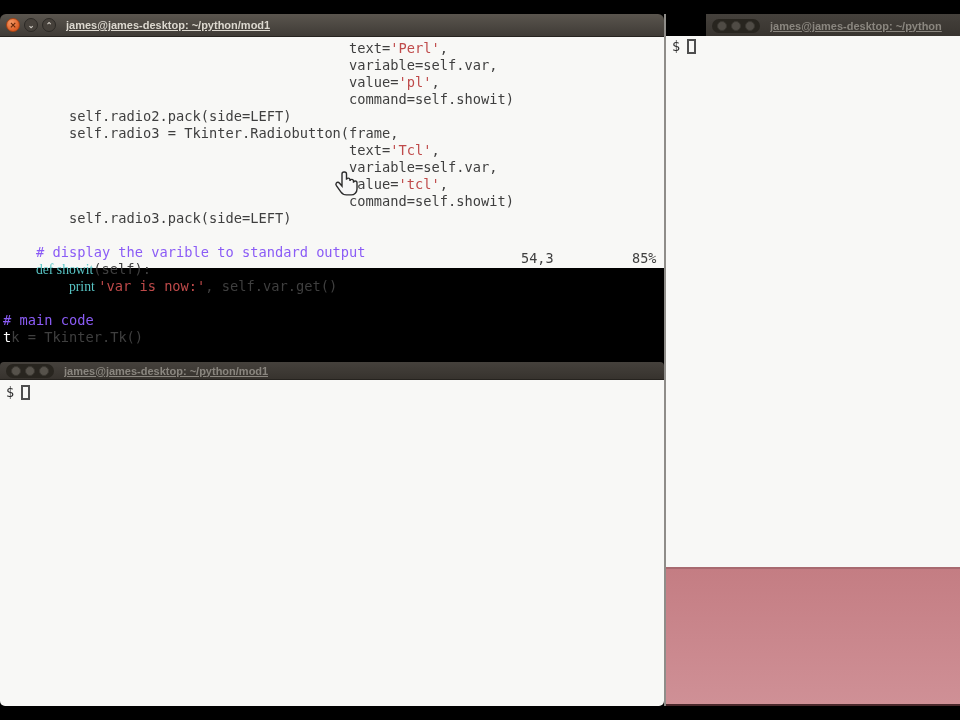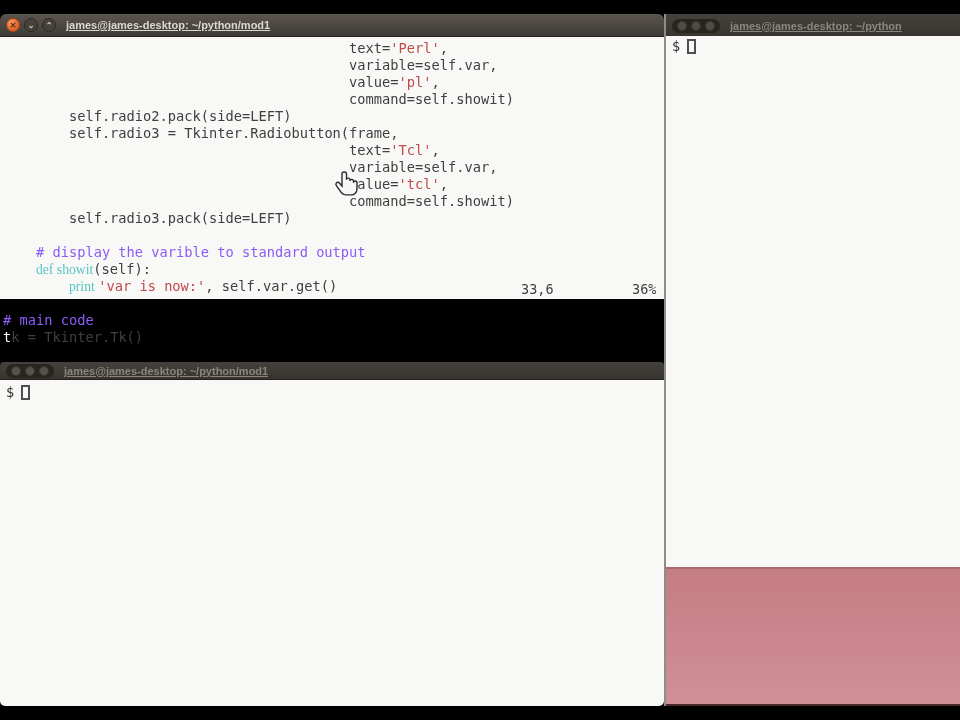--- a/index.html
+++ b/index.html
@@ -58,24 +58,24 @@
 
 <div class="screen">
 
   <div class="window" style="left:0;top:14px;width:664px;height:348px;">
     <div class="titlebar" style="height:23px;">
       <div class="btn btn-close">✕</div>
       <div class="btn btn-dark">⌄</div>
       <div class="btn btn-dark">⌃</div>
       <span class="title">james@james-desktop: ~/python/mod1</span>
     </div>
-    <div class="term-body" style="top:23px;height:262px;">
+    <div class="term-body" style="top:23px;height:231px;">
       <div class="vim-code"><div class="code-line" style="padding-left: 42ch;"><span class="tok-n">text=</span><span class="tok-s">'Perl'</span><span class="tok-n">,</span></div><div class="code-line" style="padding-left: 42ch;"><span class="tok-n">variable=self.var,</span></div><div class="code-line" style="padding-left: 42ch;"><span class="tok-n">value=</span><span class="tok-s">'pl'</span><span class="tok-n">,</span></div><div class="code-line" style="padding-left: 42ch;"><span class="tok-n">command=self.showit)</span></div><div class="code-line" style="padding-left: 8ch;"><span class="tok-n">self.radio2.pack(side=LEFT)</span></div><div class="code-line" style="padding-left: 8ch;"><span class="tok-n">self.radio3 = Tkinter.Radiobutton(frame,</span></div><div class="code-line" style="padding-left: 42ch;"><span class="tok-n">text=</span><span class="tok-s">'Tcl'</span><span class="tok-n">,</span></div><div class="code-line" style="padding-left: 42ch;"><span class="tok-n">variable=self.var,</span></div><div class="code-line" style="padding-left: 42ch;"><span class="tok-n">value=</span><span class="tok-s">'tcl'</span><span class="tok-n">,</span></div><div class="code-line" style="padding-left: 42ch;"><span class="tok-n">command=self.showit)</span></div><div class="code-line" style="padding-left: 8ch;"><span class="tok-n">self.radio3.pack(side=LEFT)</span></div><div class="code-line" style="padding-left: 0ch;"></div><div class="code-line" style="padding-left: 4ch;"><span class="tok-c"># display the varible to standard output</span></div><div class="code-line" style="padding-left: 4ch;"><span class="tok-k">def showit</span><span class="tok-n">(self):</span></div><div class="code-line" style="padding-left: 8ch;"><span class="tok-k">print </span><span class="tok-s">'var is now:'</span><span class="tok-n">, self.var.get()</span></div><div class="code-line" style="padding-left: 0ch;"></div><div class="code-line" style="padding-left: 0ch;"><span class="tok-c"># main code</span></div><div class="code-line" style="padding-left: 0ch;"><span class="tok-cur">t</span><span class="tok-n">k = Tkinter.Tk()</span></div></div>
-      <span class="vim-ruler" style="left:521px;">33,6</span>
-      <span class="vim-ruler" style="left:632px;">36%</span>
+      <span class="vim-ruler" style="left:521px;">54,3</span>
+      <span class="vim-ruler" style="left:632px;">85%</span>
     </div>
   </div>
 
   <div class="window" style="left:0;top:362px;width:664px;height:344px;">
     <div class="titlebar inactive" style="height:18px;border-radius:4px 4px 0 0;">
       <div class="pill dim">
         <div class="dot"></div>
         <div class="dot"></div>
         <div class="dot"></div>
       </div>
@@ -83,21 +83,21 @@
     </div>
     <div class="term-body round-bottom" style="top:18px;height:326px;">
       <div class="prompt-line" style="top:4px;left:6px;">
         <span>$</span>
         <span class="hollow-cursor"></span>
       </div>
     </div>
   </div>
 
   <div class="window" style="left:664px;top:14px;width:296px;height:692px;border-left:2px solid #8f8d89;box-sizing:border-box;">
-    <div class="titlebar inactive" style="height:24px;border-radius:0;">
+    <div class="titlebar inactive" style="height:24px;border-radius:0;margin-left:40px;">
       <div class="pill">
         <div class="dot"></div>
         <div class="dot"></div>
         <div class="dot"></div>
       </div>
       <span class="title">james@james-desktop: ~/python</span>
     </div>
     <div class="term-body" style="top:22px;height:670px;">
       <div class="prompt-line" style="top:2px;left:6px;">
         <span>$</span>

